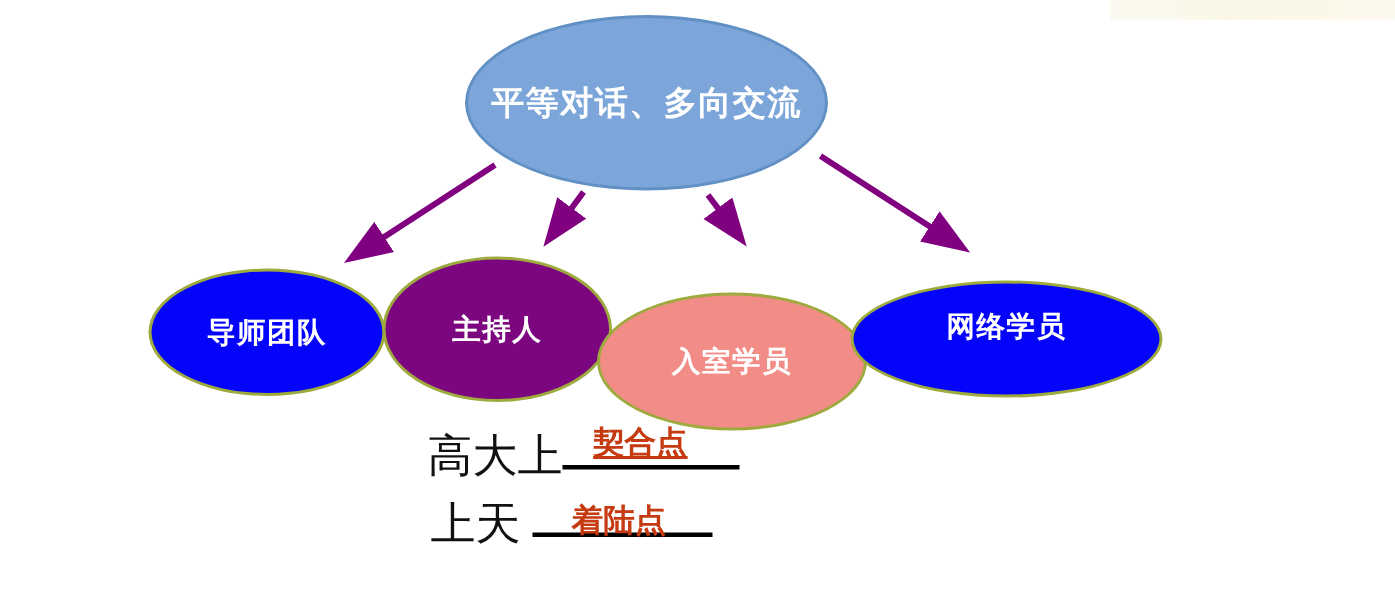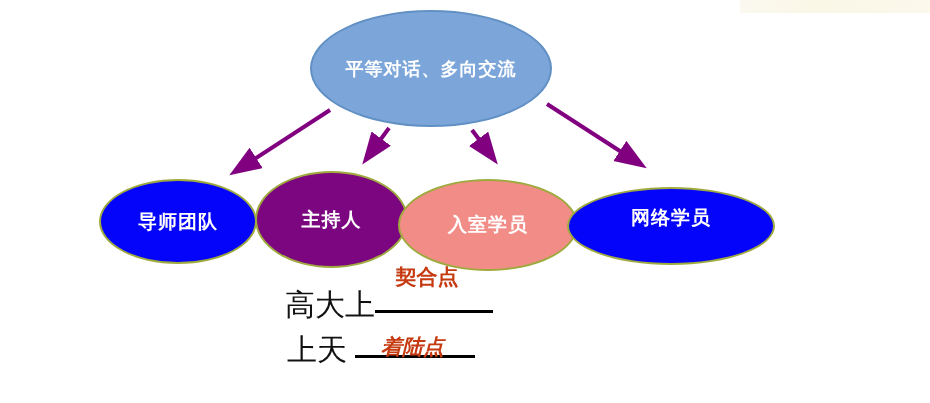--- a/index.html
+++ b/index.html
@@ -30,28 +30,28 @@
     justify-content: center;
     color: #ffffff;
     font-weight: bold;
     text-align: center;
     box-sizing: border-box;
   }
   .root-ellipse {
     left: 310px; top: 10px; width: 242px; height: 117px;
     background: var(--root-fill);
     border: 2px solid var(--root-border);
-    font-size: 18px;
+    font-size: 22px;
     letter-spacing: 1px;
     z-index: 1;
   }
   .node { border: 2px solid var(--node-border); font-size: 19px; letter-spacing: 1px; }
   .node-mentor   { left: 99px;  top: 179px; width: 158px; height: 85px; background: var(--node-blue);   z-index: 2; }
   .node-host     { left: 255px; top: 171px; width: 153px; height: 97px; background: var(--node-purple); z-index: 3; }
-  .node-resident { left: 398px; top: 179px; width: 180px; height: 92px; background: var(--node-pink);   z-index: 4; }
+  .node-resident { left: 398px; top: 195px; width: 180px; height: 92px; background: var(--node-pink);   z-index: 4; }
   .node-online   { left: 567px; top: 187px; width: 208px; height: 78px; background: var(--node-blue);   z-index: 5; align-items: center; }
   .node-online .node-label { position: relative; top: -8px; }
 
   
   svg.arrows {
     position: absolute; left: 0; top: 0;
     width: 930px; height: 403px;
     z-index: 6;
     pointer-events: none;
   }
@@ -74,33 +74,33 @@
   .row-2 { left: 287px; top: 332px; text-align: right; }
   .connector {
     position: relative;
     display: inline-block;
     align-self: flex-start;
     height: 23px;
     border-bottom: 3px solid #000000;
     box-sizing: content-box;
   }
   .row-1 .connector { width: 118px; }
-  .row-2 .connector { width: 120px; margin-left: 8px; font-style: italic; }
+  .row-2 .connector { width: 120px; margin-left: 8px; }
   .connector-label {
     position: absolute;
     left: 50%;
     transform: translateX(-50%);
     font-family: "Liberation Serif", "DejaVu Serif", serif;
     font-weight: bold;
     font-size: 21px;
     line-height: 22px;
     color: var(--relation-label);
     white-space: nowrap;
   }
-  .row-1 .connector-label { bottom: 22px; left: 44%; }
+  .row-1 .connector-label { bottom: 4px; left: 44%; text-decoration: underline; }
   .row-2 .connector-label { bottom: -3px; left: 48%; }
 </style>
 </head>
 <body>
 
 <div id="canvas">
 
   <div class="watermark"></div>
 
   <div class="ellipse root-ellipse">

